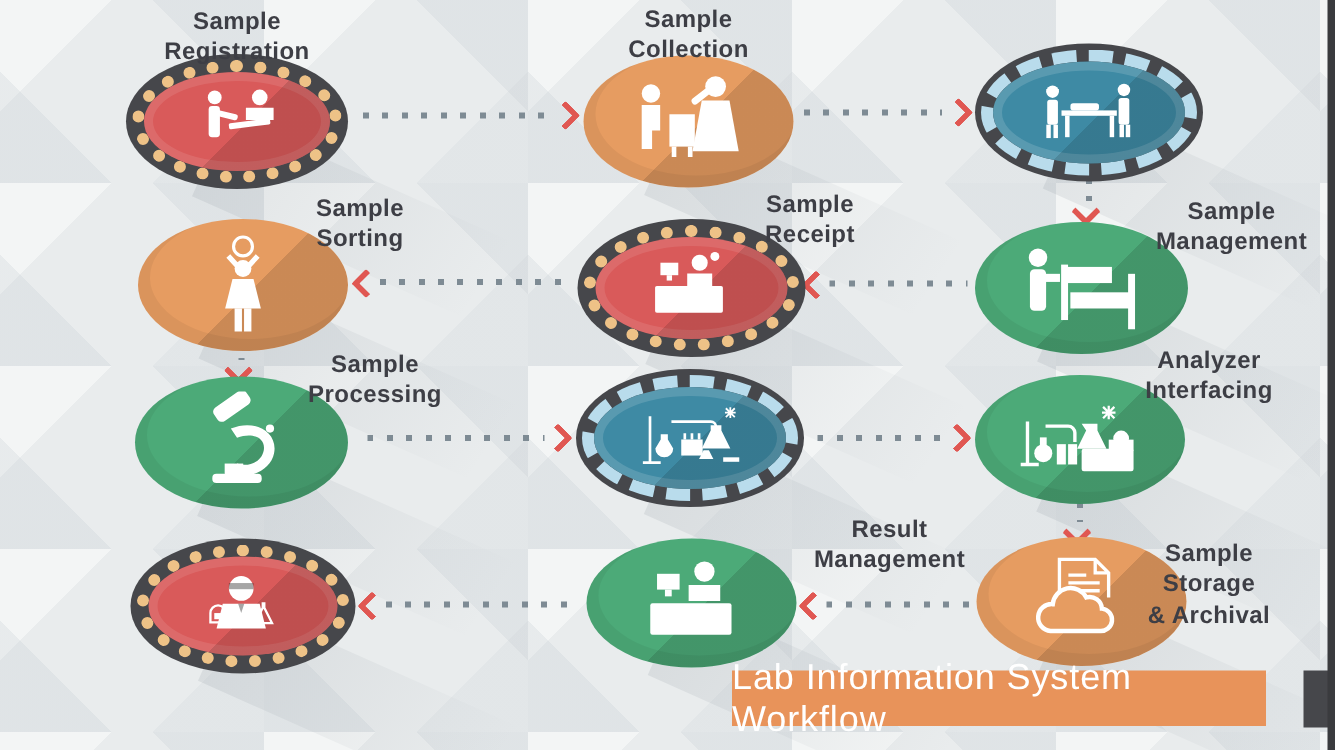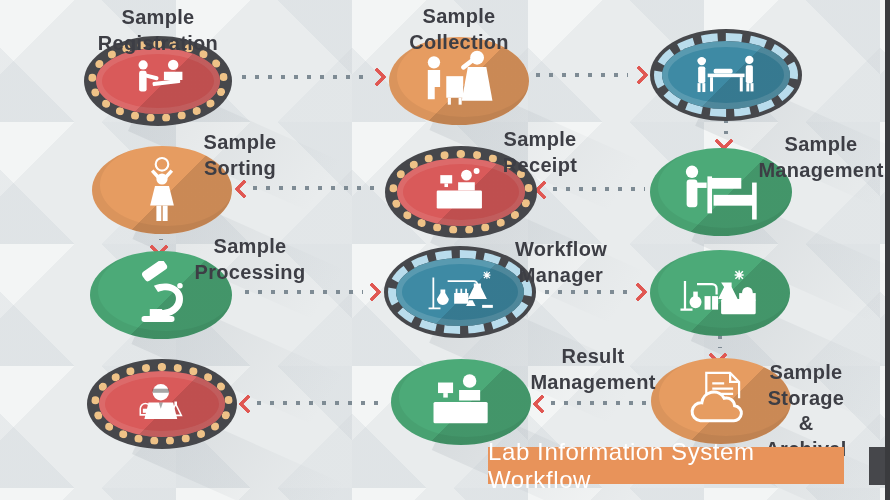--- a/index.html
+++ b/index.html
@@ -29,21 +29,21 @@
     background:linear-gradient(135deg, transparent 54%, rgba(0,0,0,.12) 54%);}
   .scallop-red .core{background:#d95a5a;box-shadow:inset 0 0 0 6px rgba(255,255,255,.10);}
   .zigzag-teal .core{background:#3e8aa4;box-shadow:inset 0 0 0 6px rgba(255,255,255,.14);}
   .plain-orange .core{background:#e69c61;box-shadow:inset 5px -5px 0 3px rgba(0,0,0,.05);}
   .plain-green  .core{background:#4caa78;box-shadow:inset 5px -5px 0 3px rgba(0,0,0,.05);}
   .icon{width:68%;height:70%;position:relative;z-index:2;}
   .icon-tall{width:40%;height:80%;}
   .icon-sq{width:56%;height:78%;}
   .node-label{
     position:absolute;transform:translateX(-50%);white-space:pre-line;text-align:center;
-    font-size:20px;font-weight:700;color:#3d3e45;line-height:1.28;letter-spacing:.3px;z-index:3;
+    font-size:16px;font-weight:700;color:#3d3e45;line-height:1.28;letter-spacing:.3px;z-index:3;
   }
   .dots-h{position:absolute;height:4px;
     background:repeating-linear-gradient(90deg,#7e8b94 0 4px, transparent 4px 13px);}
   .dots-v{position:absolute;width:4px;
     background:repeating-linear-gradient(180deg,#7e8b94 0 4px, transparent 4px 12px);}
   .chev{position:absolute;width:10px;height:10px;border-top:4px solid #e05752;
     border-right:4px solid #e05752;border-radius:2px;}
   .chev.r{transform:rotate(45deg);}
   .chev.l{transform:rotate(-135deg);}
   .chev.d{transform:rotate(135deg);}
@@ -267,22 +267,22 @@
   <div class="node-label" style="left:459px;top:4px;">Sample
 Collection</div>
   <div class="node-label" style="left:240px;top:130px;">Sample
 Sorting</div>
   <div class="node-label" style="left:540px;top:127px;">Sample
 Receipt</div>
   <div class="node-label" style="left:821px;top:132px;">Sample
 Management</div>
   <div class="node-label" style="left:250px;top:234px;">Sample
 Processing</div>
-  <div class="node-label" style="left:561px;top:237px;">Workflow
-Manager</div>
+  <div class="node-label" style="left:806px;top:231px;">Analyzer
+Interfacing</div>
   <div class="node-label" style="left:593px;top:344px;">Result
 Management</div>
   <div class="node-label" style="left:806px;top:348px;margin-top:12px;">Sample Storage
 &amp; Archival</div>
 
   <div class="dots-h" style="left:242px;top:75px;width:124px;"></div>
   <div class="chev r" style="left:370px;top:70px;"></div>
 
   <div class="dots-h" style="left:536px;top:73px;width:92px;"></div>
   <div class="chev r" style="left:632px;top:68px;"></div>

